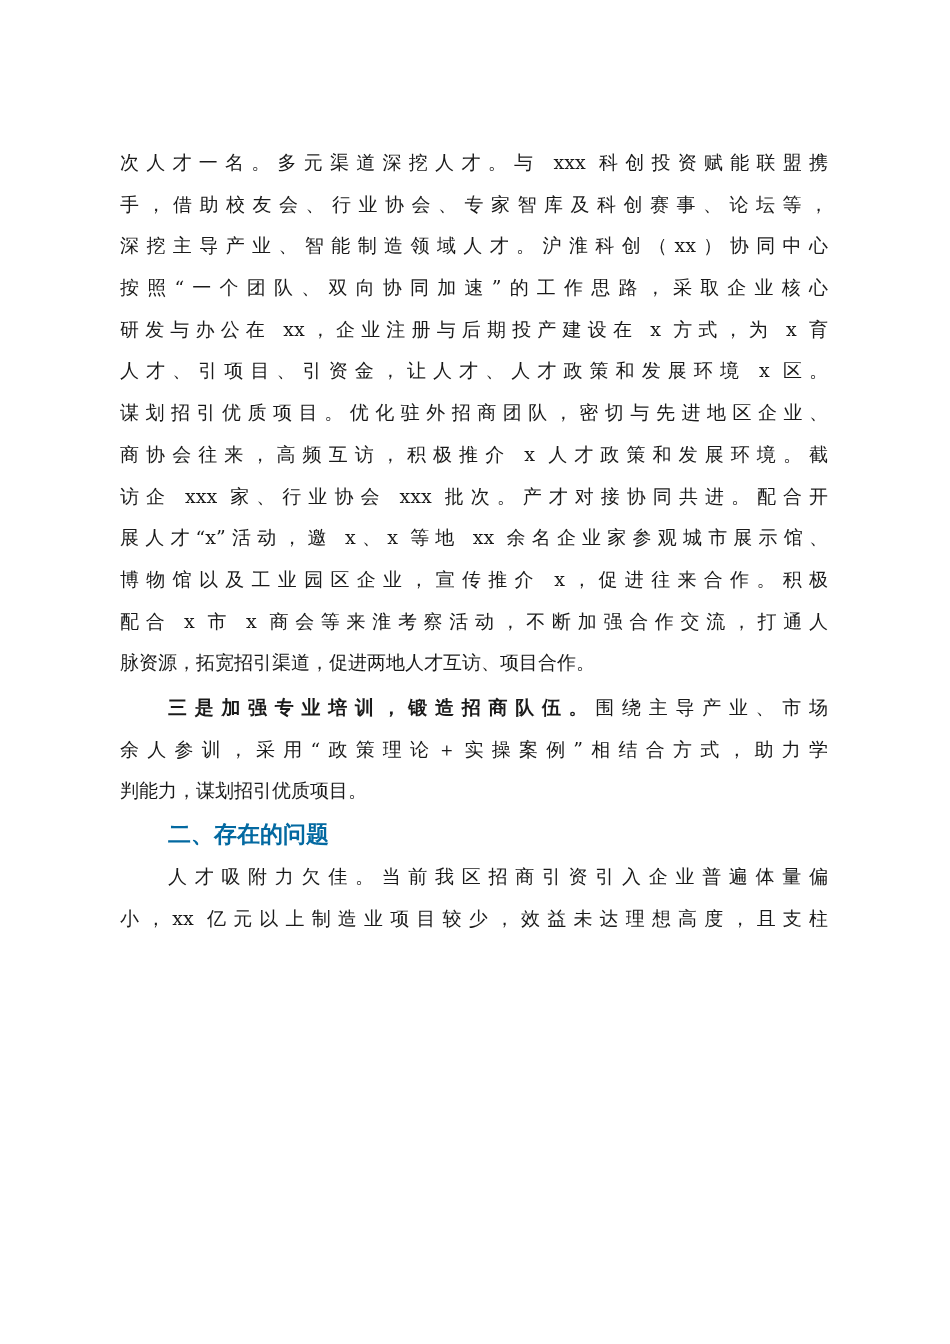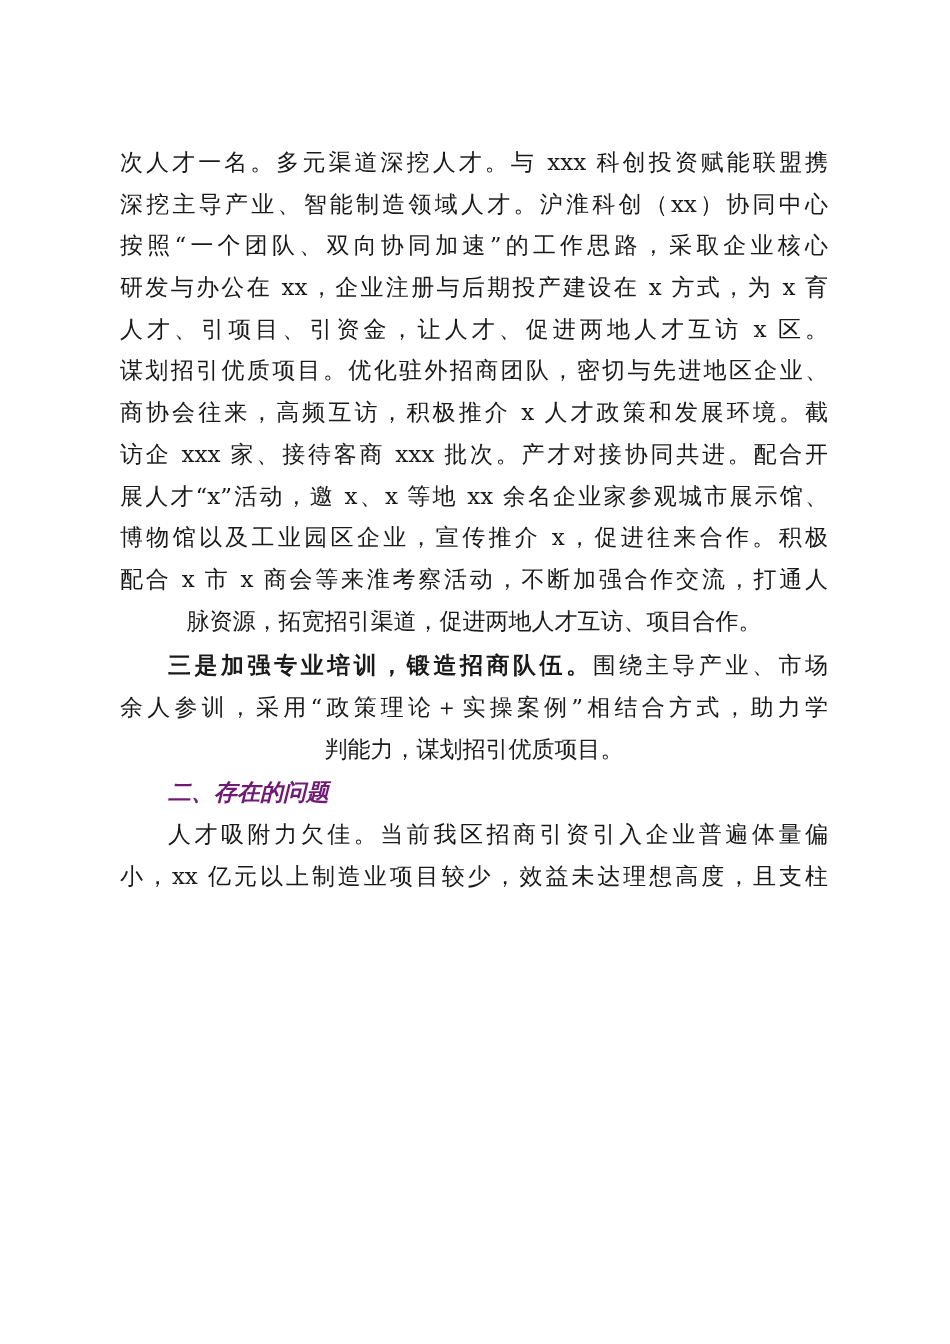--- a/index.html
+++ b/index.html
@@ -17,21 +17,21 @@
     }
     .page {
       position: absolute;
       left: 120px;
       top: 142px;
       width: 708px;
     }
     .line {
       height: 41.7px;
       line-height: 41.7px;
-      font-size: 23px;
+      font-size: 19px;
       white-space: nowrap;
       display: flex;
       justify-content: space-between;
       letter-spacing: 0;
     }
     .line.indent {
       padding-left: 48px;
     }
     .gap-small {
       height: 3px;
@@ -40,47 +40,47 @@
       font-weight: bold;
       font-family: Liberation Mono, monospace;
     }
     .heading {
       height: 44px;
       line-height: 44px;
       font-size: 23px;
       font-family: "DejaVu Sans", "Liberation Sans", sans-serif;
       font-weight: bold;
       padding-left: 48px;
-      color: #701a75;
-      font-style: italic;
+      color: #0369a1;
     }
     .justify {
       text-align: justify;
       text-align-last: justify;
       display: block;
     }
     .justify-last {
       display: block;
-      text-align: center;
+      text-align: left;
     }
   </style>
 </head>
 <body>
 
 <div class="page">
 
   <div>
     <div class="line justify">次人才一名。多元渠道深挖人才。与 xxx 科创投资赋能联盟携</div>
+    <div class="line justify">手，借助校友会、行业协会、专家智库及科创赛事、论坛等，</div>
     <div class="line justify">深挖主导产业、智能制造领域人才。沪淮科创（xx）协同中心</div>
     <div class="line justify">按照“一个团队、双向协同加速”的工作思路，采取企业核心</div>
     <div class="line justify">研发与办公在 xx，企业注册与后期投产建设在 x 方式，为 x 育</div>
-    <div class="line justify">人才、引项目、引资金，让人才、促进两地人才互访 x 区。</div>
+    <div class="line justify">人才、引项目、引资金，让人才、人才政策和发展环境 x 区。</div>
     <div class="line justify">谋划招引优质项目。优化驻外招商团队，密切与先进地区企业、</div>
     <div class="line justify">商协会往来，高频互访，积极推介 x 人才政策和发展环境。截</div>
-    <div class="line justify">访企 xxx 家、接待客商 xxx 批次。产才对接协同共进。配合开</div>
+    <div class="line justify">访企 xxx 家、行业协会 xxx 批次。产才对接协同共进。配合开</div>
     <div class="line justify">展人才“x”活动，邀 x、x 等地 xx 余名企业家参观城市展示馆、</div>
     <div class="line justify">博物馆以及工业园区企业，宣传推介 x，促进往来合作。积极</div>
     <div class="line justify">配合 x 市 x 商会等来淮考察活动，不断加强合作交流，打通人</div>
     <div class="line justify-last">脉资源，拓宽招引渠道，促进两地人才互访、项目合作。</div>
   </div>
 
   <div class="gap-small"></div>
 
   <div>
     <div class="line indent" style="justify-content:flex-start; display:block; text-align:justify; text-align-last:justify;"><span class="lead">三是加强专业培训，锻造招商队伍。</span><span>围绕主导产业、市场</span></div>

